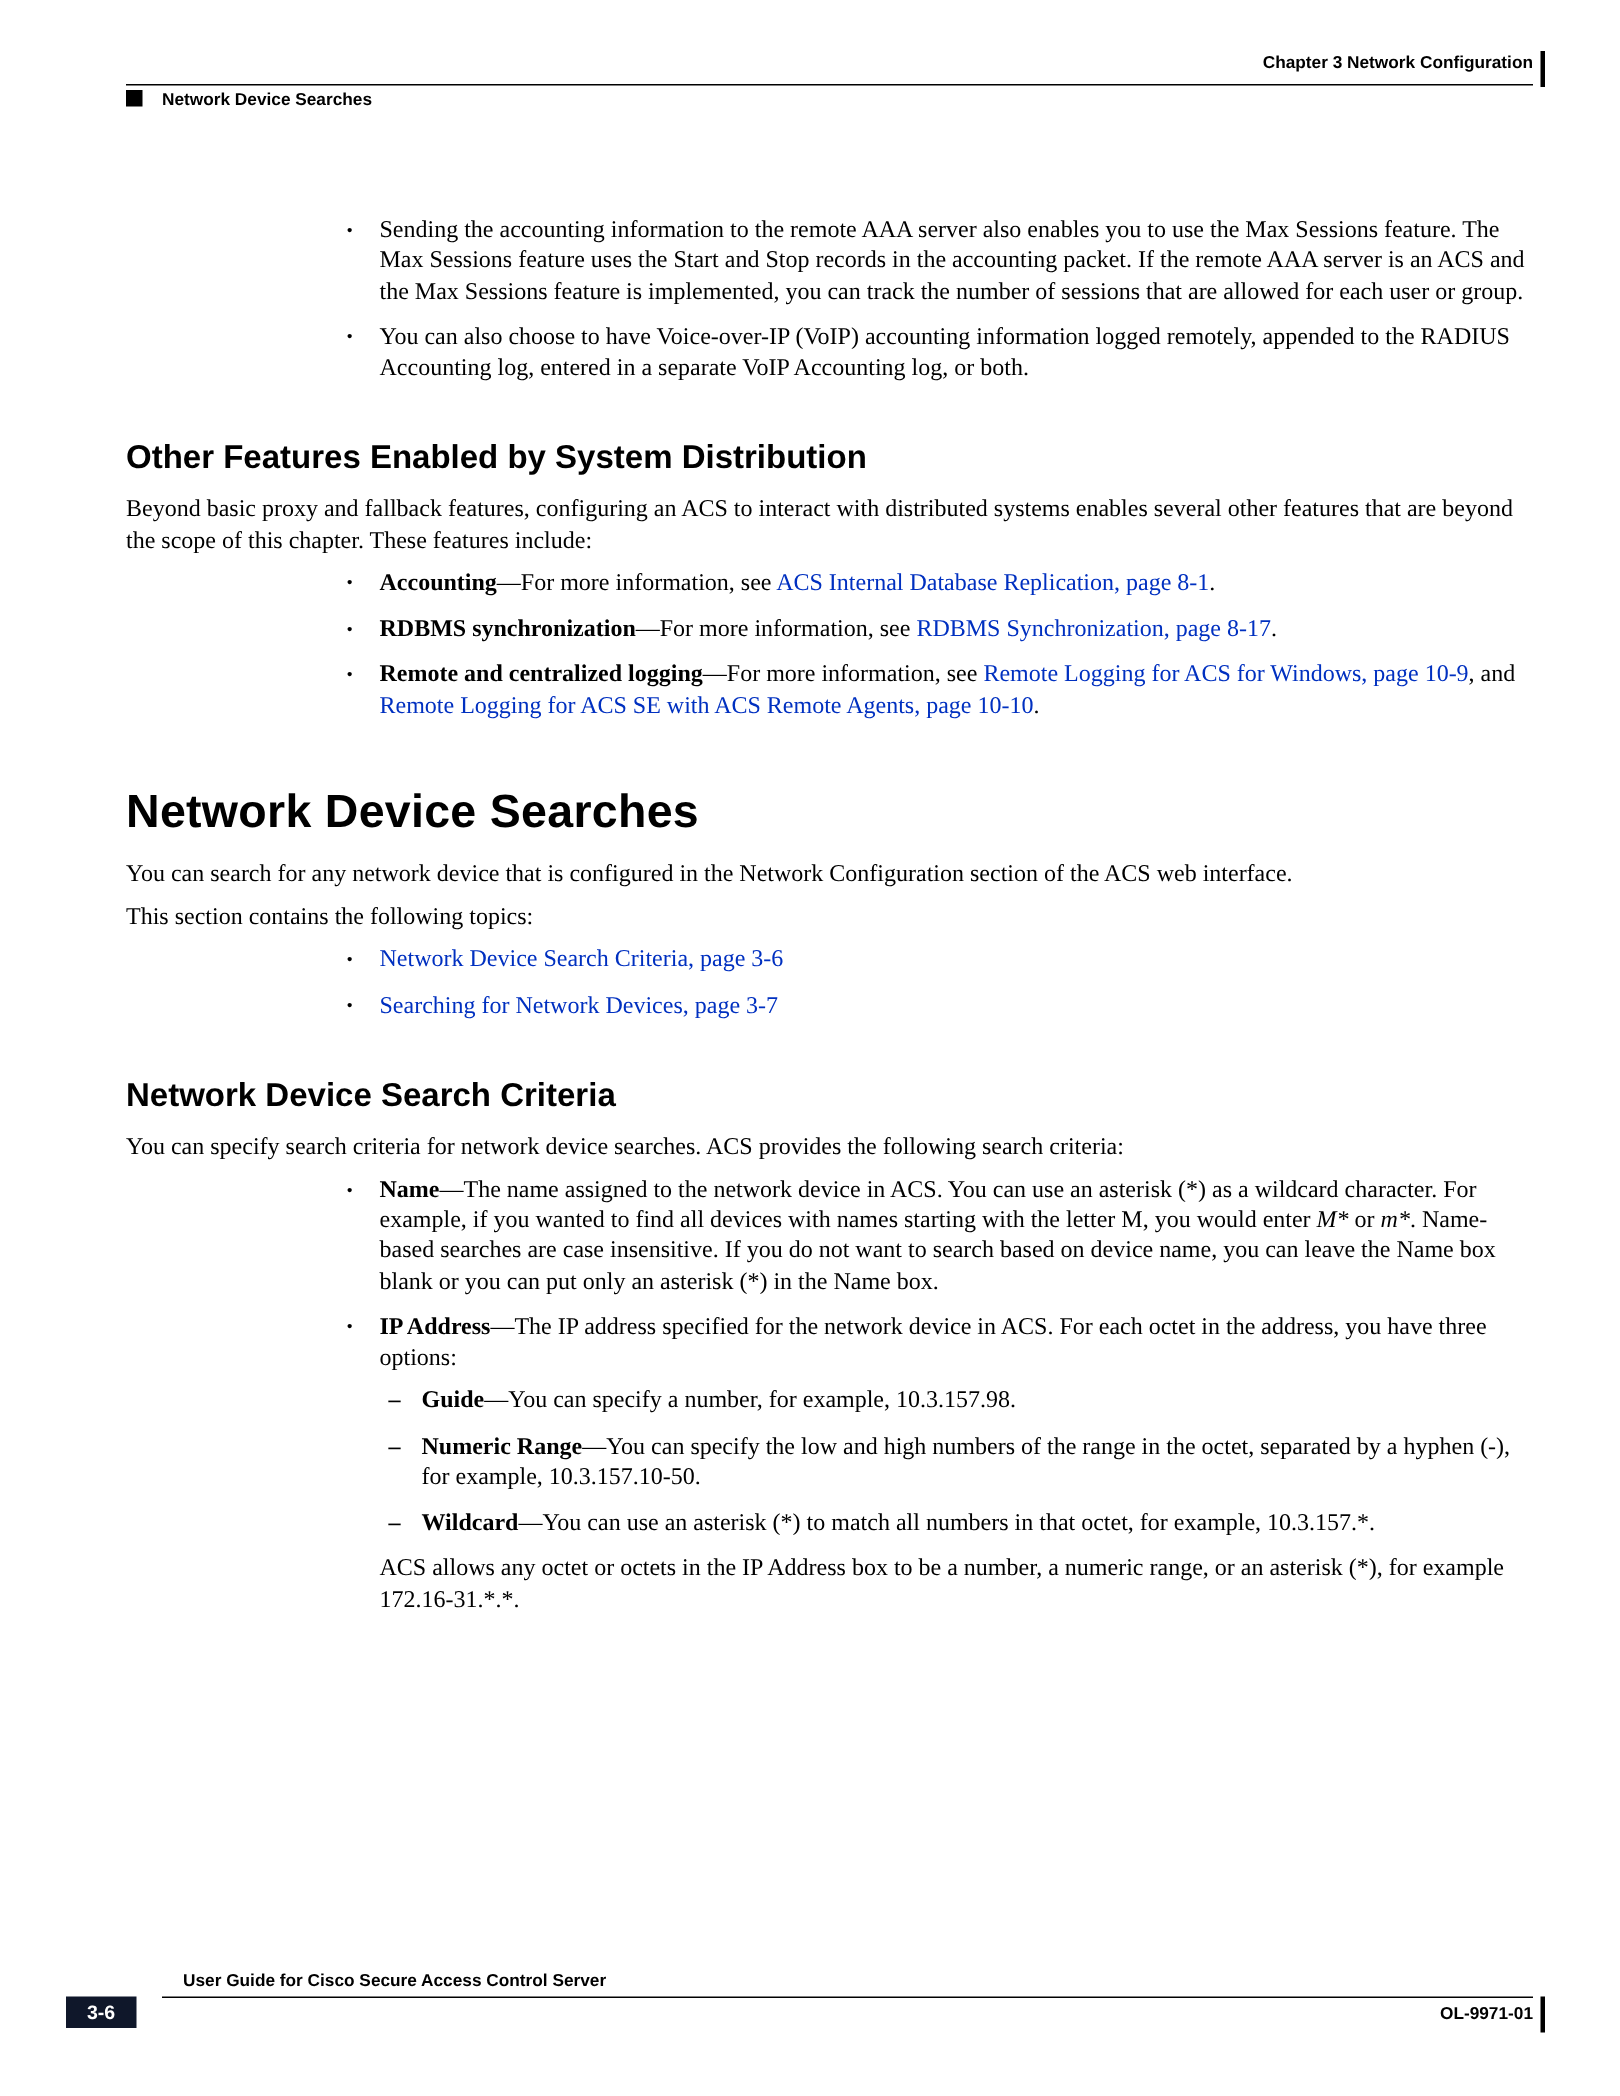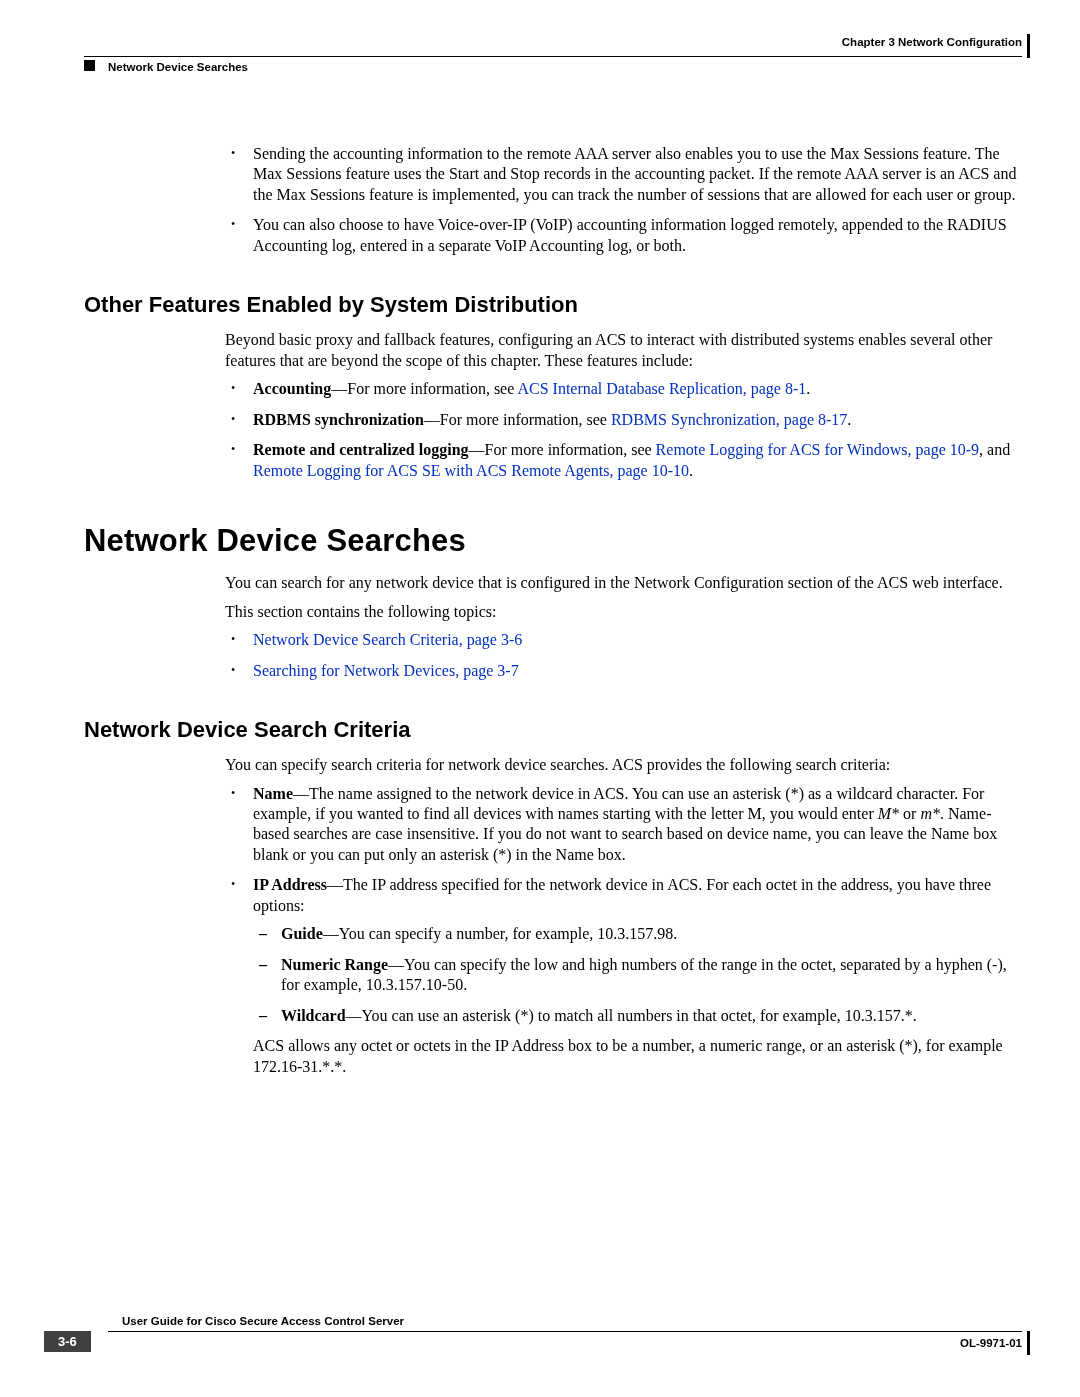--- a/index.html
+++ b/index.html
@@ -56,21 +56,20 @@
     left: 0;
     top: 26px;
     width: 11px;
     height: 11px;
     background: #000;
   }
   .content {
     padding-top: 80px;
   }
   .body-indent {
-    margin-left: 141px;
     margin-right: 0;
   }
   ul.level1 {
     list-style: none;
     margin: 0 0 0 141px;
     padding: 0;
   }
   ul.level1 > li {
     position: relative;
     padding-left: 28px;
@@ -153,21 +152,21 @@
     left: 78px;
     top: 0;
     font-family: Arial, Helvetica, sans-serif;
     font-size: 11.5px;
     font-weight: bold;
   }
   .footer-page-box {
     position: absolute;
     left: 0;
     top: 16px;
-    background: #404040;
+    background: #0f172a;
     color: #fff;
     font-family: Arial, Helvetica, sans-serif;
     font-size: 13px;
     font-weight: bold;
     padding: 3px 14px 3px 14px;
   }
   .footer-code {
     position: absolute;
     right: 0;
     top: 22px;

